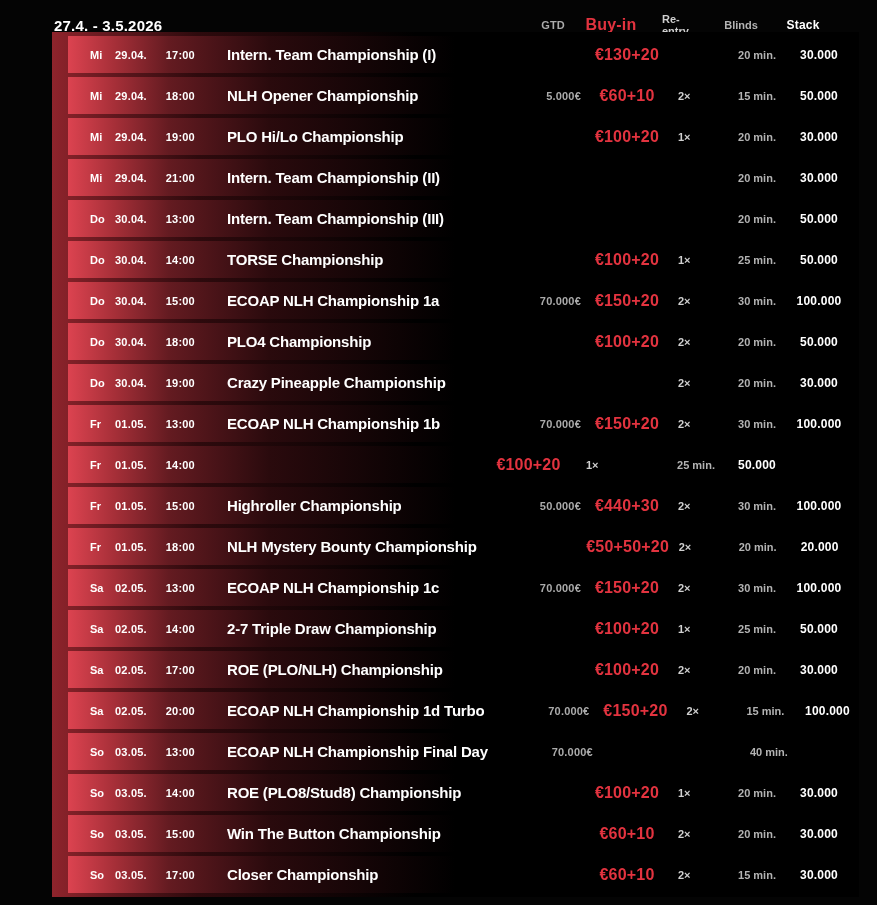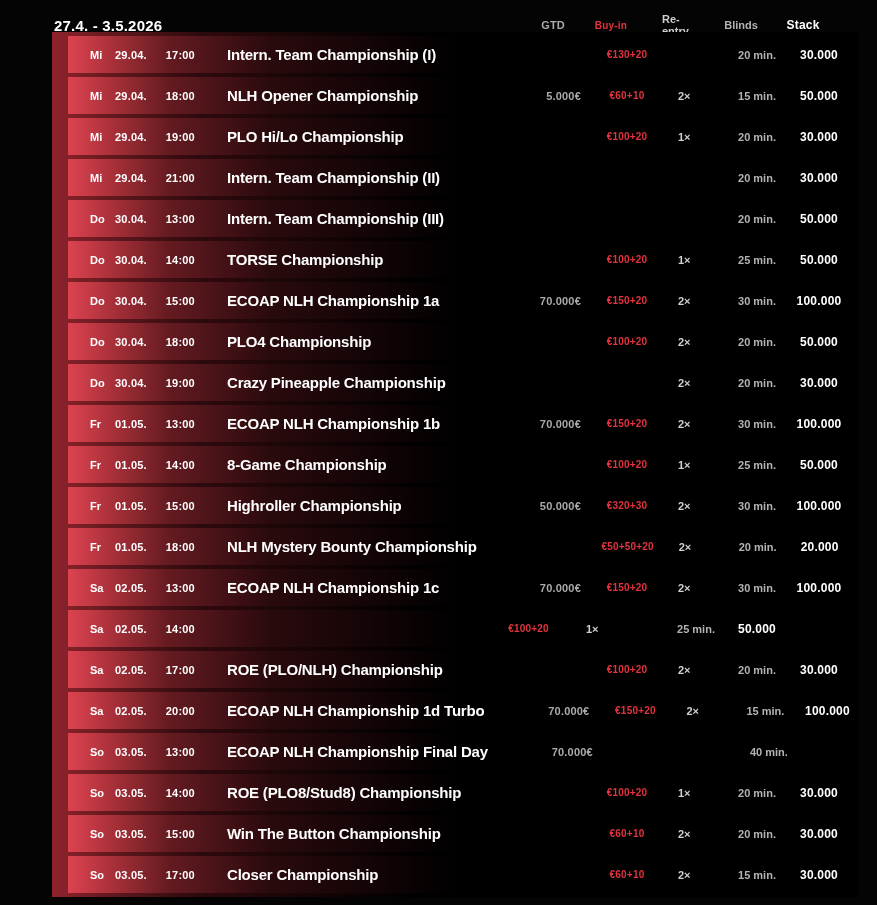--- a/index.html
+++ b/index.html
@@ -51,21 +51,21 @@
       var(--row-red-4) 26%,
       #000 50%);
   }
   .row:last-child{margin-bottom:0;}
 
   .c-day{padding-left:22px;color:#fff;font-weight:bold;font-size:11px;}
   .c-date{color:#fff;font-weight:bold;font-size:11px;letter-spacing:0.2px;white-space:nowrap;}
   .c-date .time{margin-left:19px;}
   .c-name{color:#fff;font-weight:bold;font-size:15px;letter-spacing:-0.2px;white-space:nowrap;overflow:visible;}
   .c-gtd{color:#ababab;font-weight:bold;font-size:11px;text-align:right;letter-spacing:0.2px;}
-  .c-buyin{color:var(--accent-red);font-weight:bold;font-size:10px;text-align:center;letter-spacing:0.2px;white-space:nowrap;}
+  .c-buyin{color:var(--accent-red);font-weight:bold;font-size:16px;text-align:center;letter-spacing:0.2px;white-space:nowrap;}
   .c-reentry{color:#cfcfcf;font-weight:bold;font-size:11px;text-align:left;padding-left:5px;}
   .c-blinds{color:#b3b3b3;font-weight:bold;font-size:11px;text-align:center;white-space:nowrap;}
   .c-stack{color:#fff;font-weight:bold;font-size:12px;text-align:center;letter-spacing:0.2px;}
 </style>
 </head>
 <body>
 
 <div class="page">
 
   <div class="header-grid grid">
@@ -206,36 +206,35 @@
       <div class="c-reentry">2×</div>
       <div class="c-blinds">30 min.</div>
       <div class="c-stack">100.000</div>
     </div>
 
     <div class="row grid">
       <div class="c-day">Fr</div>
       <div class="c-date">
         <span>01.05.</span><span class="time">14:00</span>
       </div>
-      <div class="c-name">8-Game Championship</div>
       <div class="c-gtd"></div>
       <div class="c-buyin">€100+20</div>
       <div class="c-reentry">1×</div>
       <div class="c-blinds">25 min.</div>
       <div class="c-stack">50.000</div>
     </div>
 
     <div class="row grid">
       <div class="c-day">Fr</div>
       <div class="c-date">
         <span>01.05.</span><span class="time">15:00</span>
       </div>
       <div class="c-name">Highroller Championship</div>
       <div class="c-gtd">50.000€</div>
-      <div class="c-buyin">€320+30</div>
+      <div class="c-buyin">€440+30</div>
       <div class="c-reentry">2×</div>
       <div class="c-blinds">30 min.</div>
       <div class="c-stack">100.000</div>
     </div>
 
     <div class="row grid">
       <div class="c-day">Fr</div>
       <div class="c-date">
         <span>01.05.</span><span class="time">18:00</span>
       </div>
@@ -258,20 +257,21 @@
       <div class="c-reentry">2×</div>
       <div class="c-blinds">30 min.</div>
       <div class="c-stack">100.000</div>
     </div>
 
     <div class="row grid">
       <div class="c-day">Sa</div>
       <div class="c-date">
         <span>02.05.</span><span class="time">14:00</span>
       </div>
+      <div class="c-name">2-7 Triple Draw Championship</div>
       <div class="c-gtd"></div>
       <div class="c-buyin">€100+20</div>
       <div class="c-reentry">1×</div>
       <div class="c-blinds">25 min.</div>
       <div class="c-stack">50.000</div>
     </div>
 
     <div class="row grid">
       <div class="c-day">Sa</div>
       <div class="c-date">

